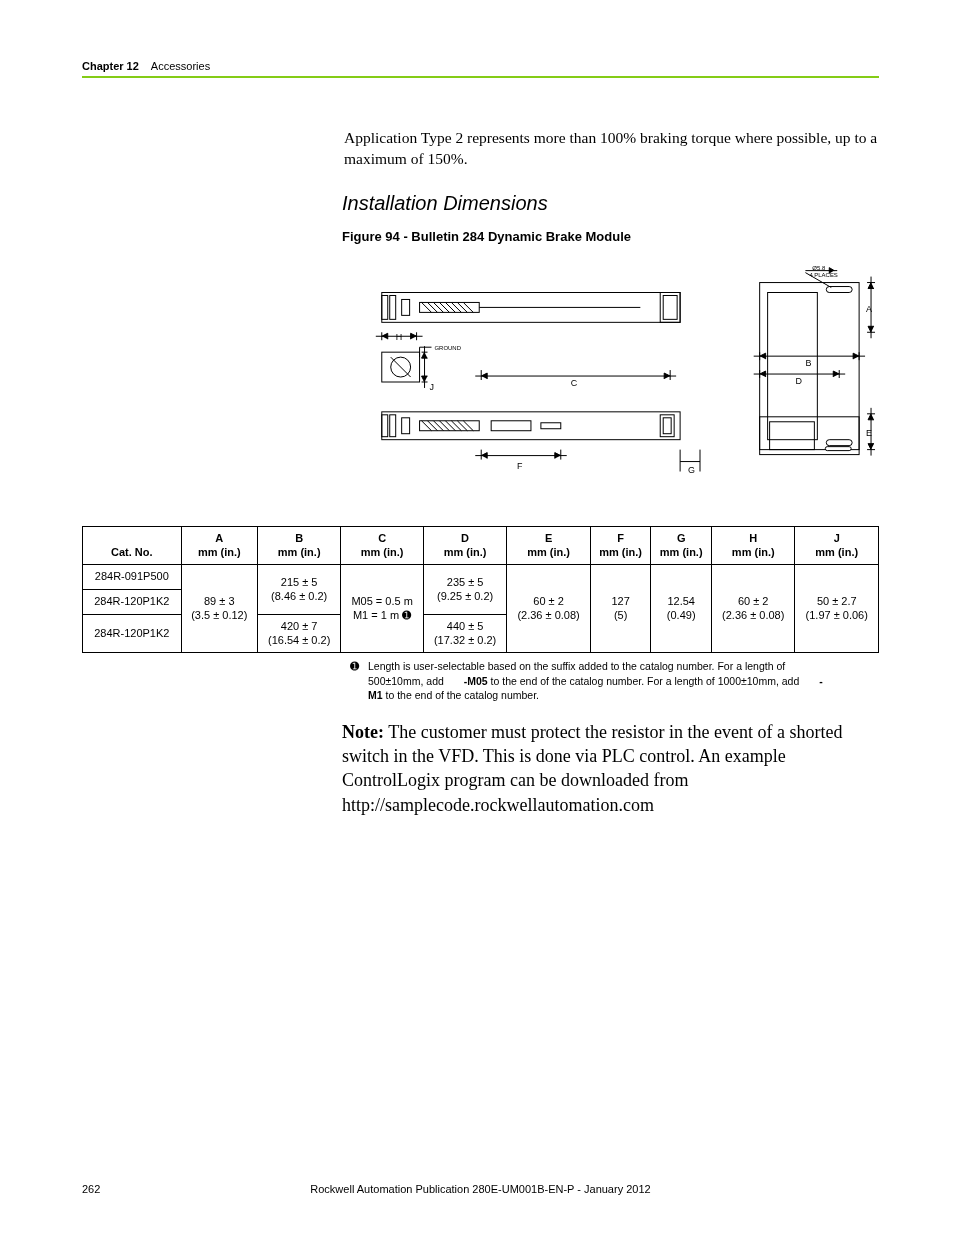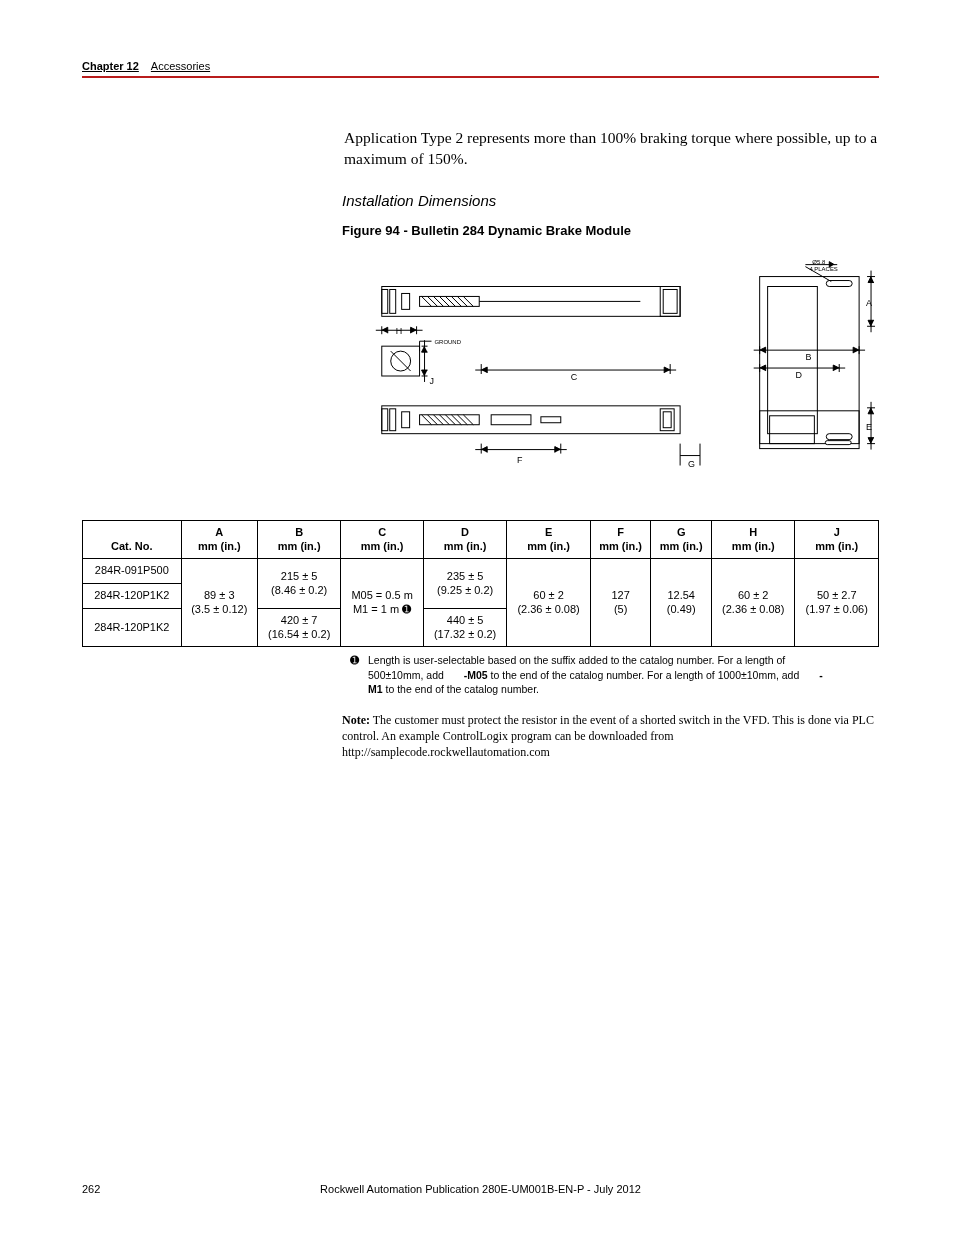--- a/index.html
+++ b/index.html
@@ -17,32 +17,31 @@
   .page {
     padding: 60px 75px 0 82px;
     box-sizing: border-box;
     width: 100%;
     height: 100%;
     position: relative;
   }
   .running-head {
     font-family: "Myriad Pro", "Segoe UI", Arial, sans-serif;
     font-size: 11px;
-    border-bottom: 2px solid #b91c1c;
+    border-bottom: 2px solid #84cc16;
     padding-bottom: 4px;
     margin-bottom: 50px;
-    text-decoration: underline;
   }
   .running-head .chap { font-weight: 700; margin-right: 12px; }
   .body-block { margin-left: 260px; }
   .para { font-size: 15.5px; line-height: 1.35; margin: 0 0 22px 2px; }
   .subheading {
     font-family: "Myriad Pro", "Segoe UI", Arial, sans-serif;
     font-style: italic;
-    font-size: 15px;
+    font-size: 20px;
     margin: 0 0 14px 0;
   }
   .fig-caption {
     font-family: "Myriad Pro", "Segoe UI", Arial, sans-serif;
     font-weight: 700;
     font-size: 13px;
     margin: 0 0 18px 0;
   }
   .diagram-wrap { margin: 0 0 24px 0; position: relative; height: 240px; }
   .diagram-wrap svg { width: 100%; height: 100%; }
@@ -72,21 +71,21 @@
     margin: 2px 0 16px 8px;
     padding-left: 18px;
     position: relative;
     width: 460px;
   }
   .footnote .mark {
     position: absolute; left: 0; top: 0; font-size: 11px;
   }
   .footnote strong { font-weight: 700; margin-left: 17px; }
 
-  .note { font-size: 12px; line-height: 1.35; }
+  .note { font-size: 18px; line-height: 1.35; }
   .note .lead { font-weight: 700; }
 
   .footer {
     position: absolute;
     bottom: 40px;
     left: 82px;
     right: 75px;
     font-family: "Myriad Pro", "Segoe UI", Arial, sans-serif;
     font-size: 11px;
   }
@@ -335,16 +334,16 @@
       </span>
     </div>
 
     <p class="note">
       <span class="lead">Note:</span><span> The customer must protect the resistor in the event of a shorted switch in the VFD. This is done via PLC control. An example ControlLogix program can be downloaded from http://samplecode.rockwellautomation.com</span>
     </p>
   </div>
 
   <div class="footer">
     <span class="pg">262</span>
-    <span class="pub">Rockwell Automation Publication 280E-UM001B-EN-P - July 2012</span>
+    <span class="pub">Rockwell Automation Publication 280E-UM001B-EN-P - January 2012</span>
   </div>
 
 </div>
 
 </body></html>

